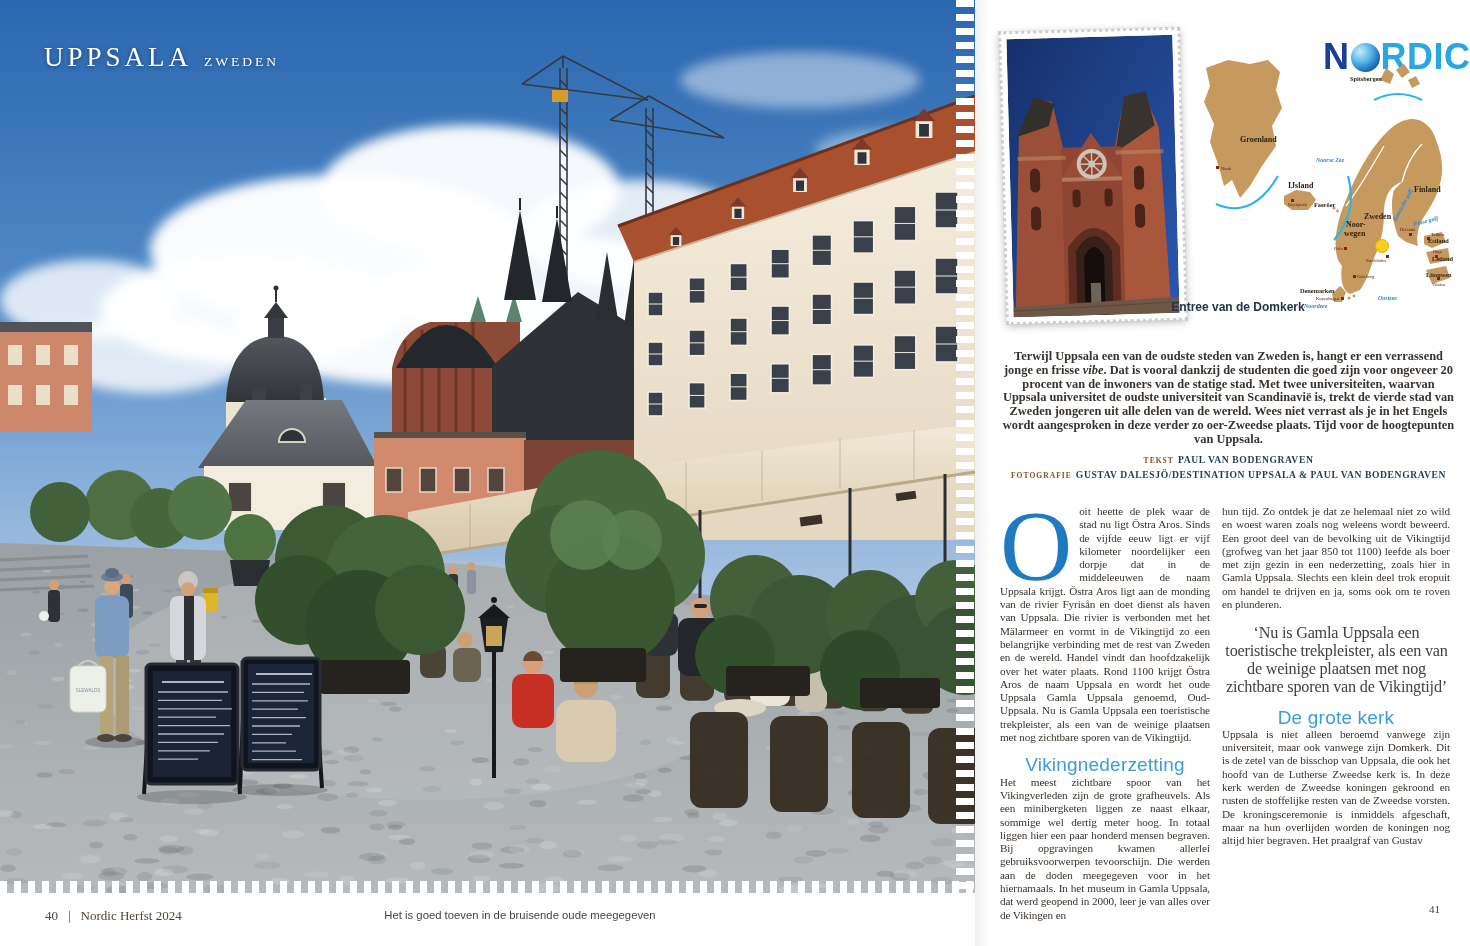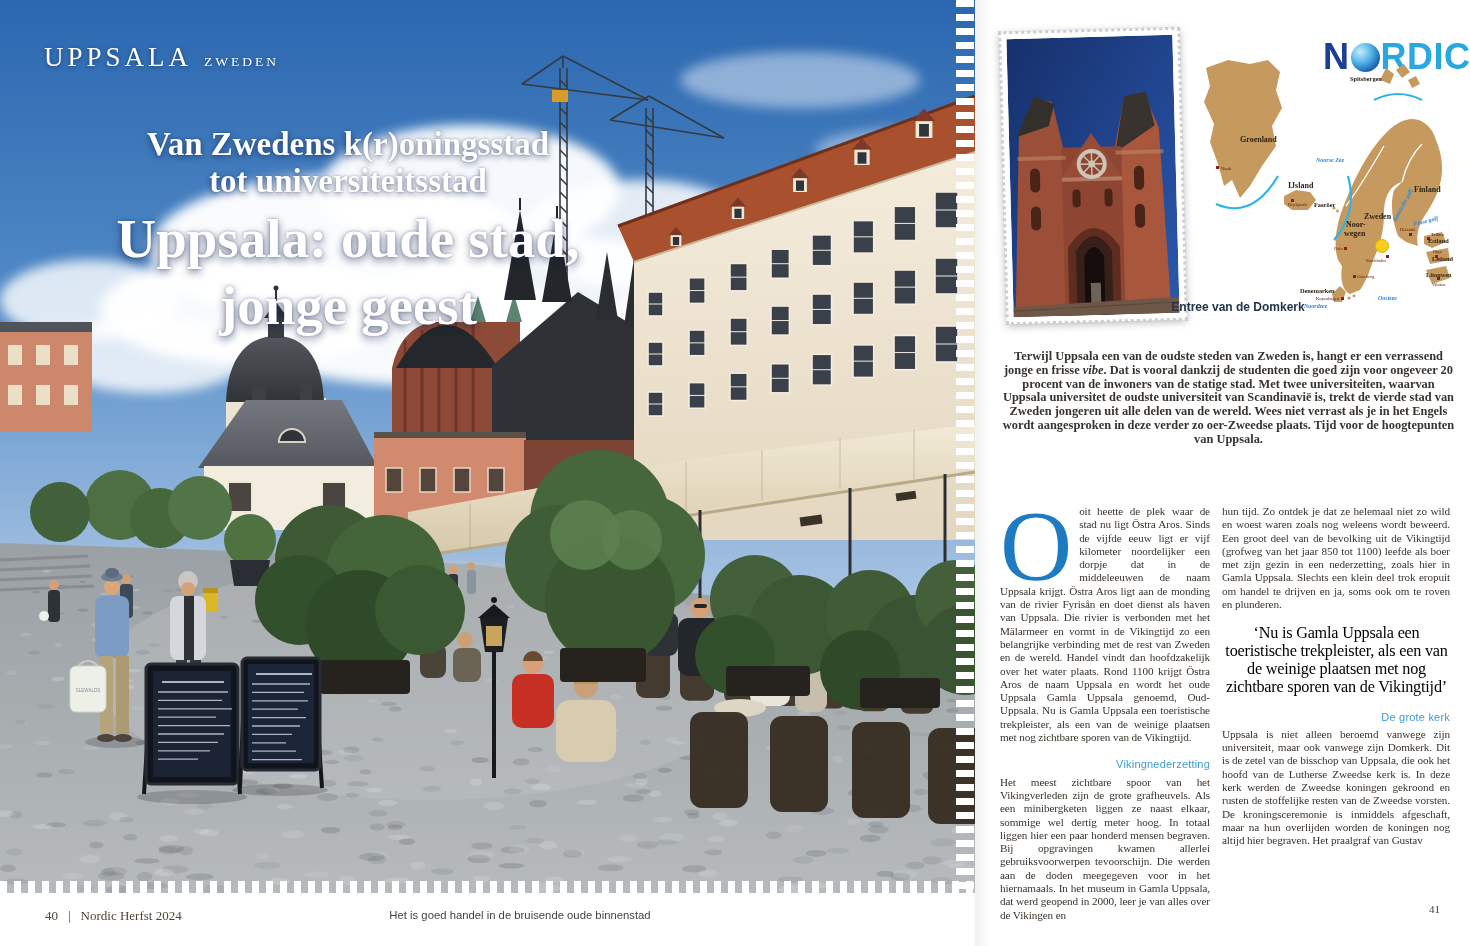--- a/index.html
+++ b/index.html
@@ -50,23 +50,23 @@
   #byline{position:absolute;left:6px;top:452px;width:455px;text-align:center;color:#1f3c52;}
   .by-line{line-height:12px;}
   .by-label{font-size:7.6px;letter-spacing:1px;color:#8a4d26;font-weight:bold;text-transform:uppercase;}
   .by-name{font-size:9.6px;letter-spacing:.6px;font-weight:bold;}
   .col{position:absolute;top:505px;font-size:11.2px;line-height:13.3px;color:#3a332c;
       text-align:justify;letter-spacing:-0.1px;}
   #col1{left:5px;width:210px;}
   #col2{left:227px;width:228px;}
   .col p{margin:0;}
   .dropcap{float:left;font-size:100px;line-height:74px;padding:4px 7px 0 0;color:#1e7bc2;}
-  .subhead{font-family:"Liberation Sans",sans-serif;font-size:11px;color:#3d9bd6;
-      text-align:right;margin:14px 0 4px 0;letter-spacing:.2px;}
-  #pullquote{font-size:16.2px;line-height:17.8px;color:#000000;text-align:center;
+  .subhead{font-family:"Liberation Sans",sans-serif;font-size:19px;color:#3d9bd6;
+      text-align:center;margin:14px 0 4px 0;letter-spacing:.2px;}
+  #pullquote{font-size:16.2px;line-height:17.8px;color:#404040;text-align:center;
       margin:14px 1px 10px 2px;letter-spacing:-0.2px;}
   #pagenum-right{position:absolute;left:434px;top:903px;font-size:11px;color:#463d33;}
   .gutter-shadow{position:absolute;left:975px;top:0;width:20px;height:946px;
       background:linear-gradient(to right,rgba(0,0,0,.06),rgba(0,0,0,0) 70%);}
 </style>
 </head>
 <body>
 
 <div id="spread">
 
@@ -859,31 +859,25 @@
       </g>
     </svg>
 
     <div class="perf-right"></div>
     <div class="perf-bottom"></div>
 
     <div id="kicker">
       <span class="k-title">UPPSALA</span><span class="k-region">ZWEDEN</span>
     </div>
 
-    <div id="headline">
-      <div class="hl-sub">Van Zwedens k(r)oningsstad</div>
-      <div class="hl-sub">tot universiteitsstad</div>
-      <div class="hl-main">Uppsala: oude stad,</div>
-      <div class="hl-main">jonge geest</div>
-    </div>
 
     <div id="footer-left">
       <span>40</span><span class="sep">|</span><span>Nordic Herfst 2024</span>
     </div>
-    <div id="footer-caption">Het is goed handel in de bruisende oude binnenstad</div>
+    <div id="footer-caption">Het is goed toeven in de bruisende oude meegegeven</div>
   </div>
 
   <div class="gutter-shadow"></div>
 
   <div id="page-right">
 
     <div id="stamp">
       <svg viewBox="0 0 166 278" width="166" height="278">
         <defs>
           <linearGradient id="csky" x1="0" y1="0" x2="1" y2="1">
@@ -997,20 +991,24 @@
       <text class="map-city" x="169" y="228">Göteborg</text>
       <text class="map-city" x="128" y="250">Kopenhagen</text>
       <text class="map-city" x="212" y="181">Helsinki</text>
       <text class="map-city" x="243" y="186">Tallinn</text>
       <text class="map-city" x="245" y="203">Riga</text>
       <text class="map-city" x="244" y="236">Vilnius</text>
     </svg>
 
     <div id="intro"><span>Terwijl Uppsala een van de oudste steden van Zweden is, hangt er een verrassend jonge en frisse </span><span class="it">vibe</span><span>. Dat is vooral dankzij de studenten die goed zijn voor ongeveer 20 procent van de inwoners van de statige stad. Met twee universiteiten, waarvan Uppsala universitet de oudste universiteit van Scandinavië is, trekt de vierde stad van Zweden jongeren uit alle delen van de wereld. Wees niet verrast als je in het Engels wordt aangesproken in deze verder zo oer-Zweedse plaats. Tijd voor de hoogtepunten van Uppsala.</span></div>
 
+    <div id="byline">
+      <div class="by-line"><span class="by-label">tekst</span> <span class="by-name">PAUL VAN BODENGRAVEN</span></div>
+      <div class="by-line"><span class="by-label">fotografie</span> <span class="by-name">GUSTAV DALESJÖ/DESTINATION UPPSALA &amp; PAUL VAN BODENGRAVEN</span></div>
+    </div>
 
     <div id="col1" class="col">
       <p><span class="dropcap">O</span><span>oit heette de plek waar de stad nu ligt Östra Aros. Sinds de vijfde eeuw ligt er vijf kilometer noordelijker een dorpje dat in de middeleeuwen de naam Uppsala krijgt. Östra Aros ligt aan de monding van de rivier Fyrisån en doet dienst als haven van Uppsala. Die rivier is verbonden met het Mälarmeer en vormt in de Vikingtijd zo een belangrijke verbinding met de rest van Zweden en de wereld. Handel vindt dan hoofdzakelijk over het water plaats. Rond 1100 krijgt Östra Aros de naam Uppsala en wordt het oude Uppsala Gamla Uppsala genoemd, Oud-Uppsala. Nu is Gamla Uppsala een toeristische trekpleister, als een van de weinige plaatsen met nog zichtbare sporen van de Vikingtijd.</span></p>
       <div class="subhead">Vikingnederzetting</div>
       <p>Het meest zichtbare spoor van het Vikingverleden zijn de grote grafheuvels. Als een minibergketen liggen ze naast elkaar, sommige wel dertig meter hoog. In totaal liggen hier een paar honderd mensen begraven. Bij opgravingen kwamen allerlei gebruiksvoorwerpen tevoorschijn. Die werden aan de doden meegegeven voor in het hiernamaals. In het museum in Gamla Uppsala, dat werd geopend in 2000, leer je van alles over de Vikingen en</p>
     </div>
 
     <div id="col2" class="col">
       <p>hun tijd. Zo ontdek je dat ze helemaal niet zo wild en woest waren zoals nog weleens wordt beweerd. Een groot deel van de bevolking uit de Vikingtijd (grofweg van het jaar 850 tot 1100) leefde als boer met zijn gezin in een nederzetting, zoals hier in Gamla Uppsala. Slechts een klein deel trok eropuit om handel te drijven en ja, soms ook om te roven en plunderen.</p>
       <div id="pullquote">‘Nu is Gamla Uppsala een toeristische trekpleister, als een van de weinige plaatsen met nog zichtbare sporen van de Vikingtijd’</div>

